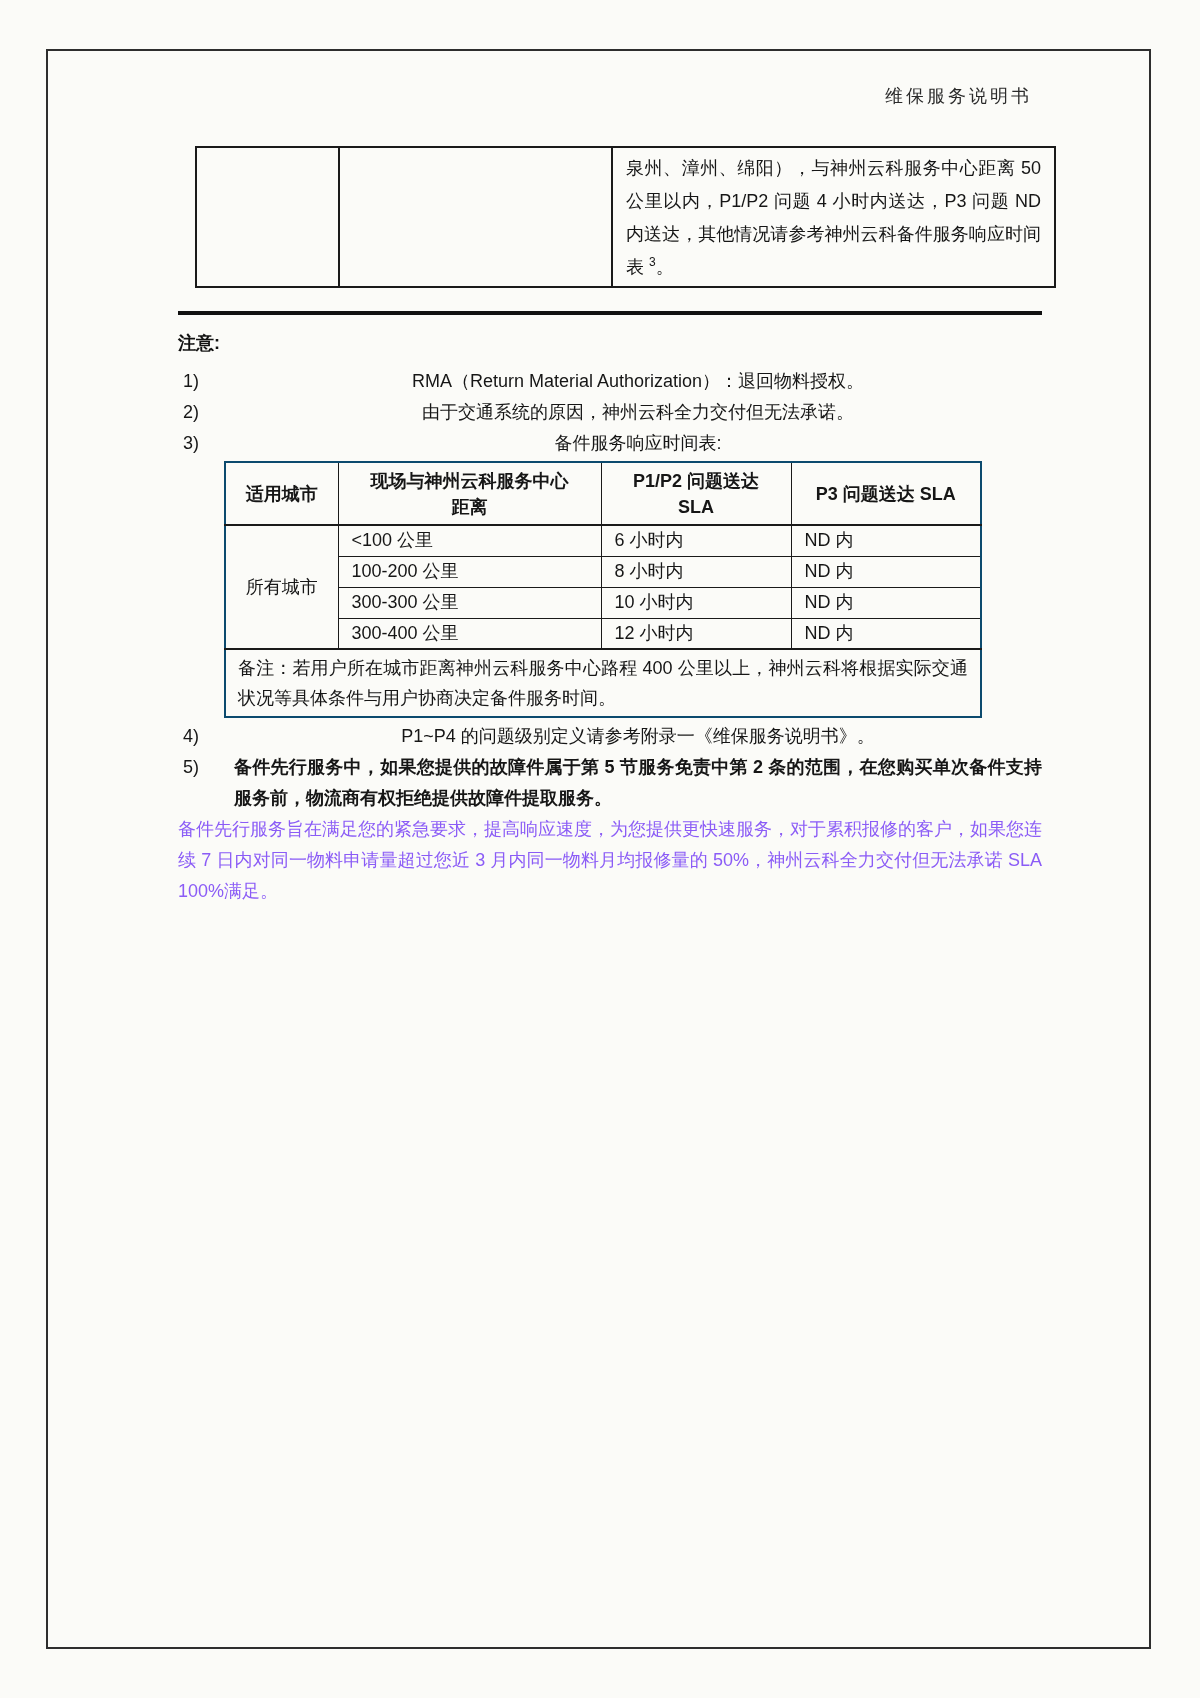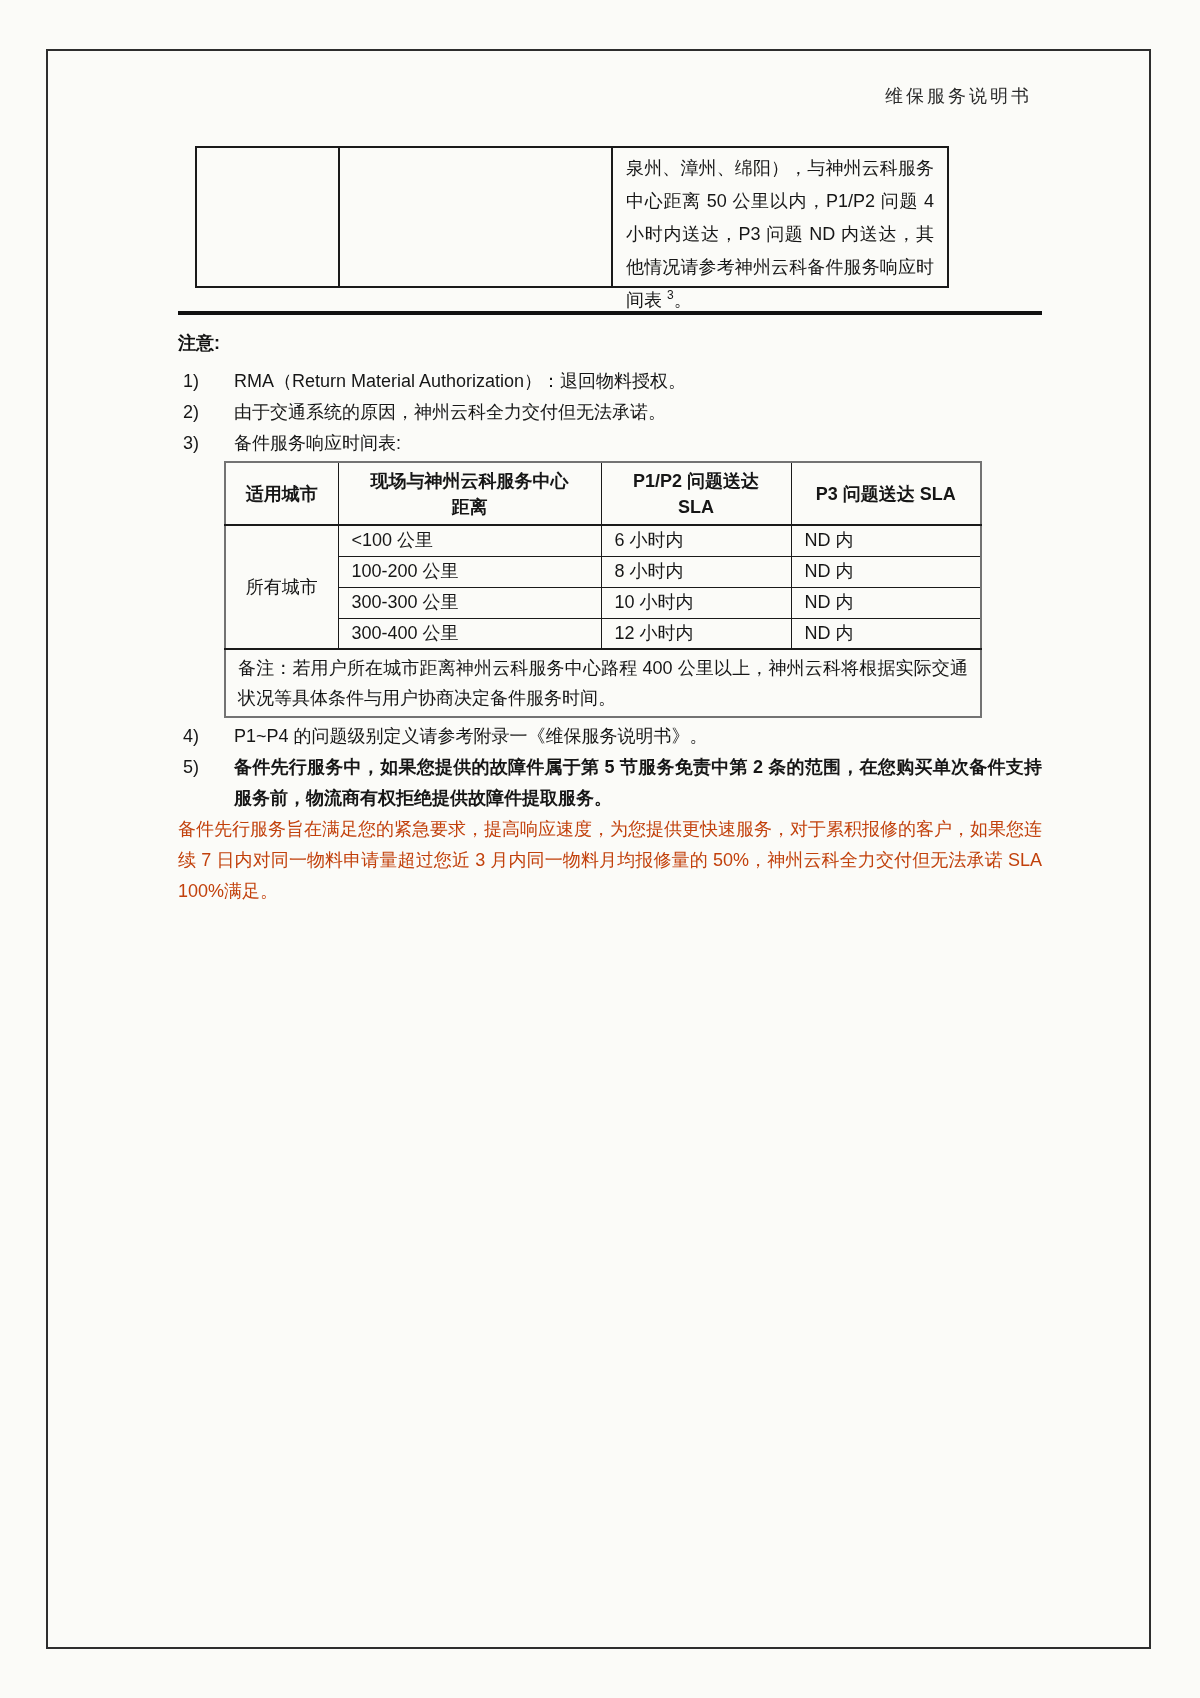--- a/index.html
+++ b/index.html
@@ -2,50 +2,50 @@
 <html><head>
 <meta charset="utf-8">
 <style>
   html,body{margin:0;padding:0;}
   body{background:#fbfbf8;font-family:"Liberation Sans",sans-serif;}
   .canvas{position:relative;width:1200px;height:1698px;background:#fbfbf8;color:#1c1c1c;overflow:hidden;}
   .page-frame{position:absolute;left:46px;top:49px;width:1105px;height:1600px;border:2px solid #2e2e2e;box-sizing:border-box;background:transparent;}
   .header-title{position:absolute;top:84px;right:168px;font-family:"Liberation Serif",serif;font-size:18px;letter-spacing:3px;color:#2a2a2a;}
 
   
-  .frag-table{position:absolute;left:195px;top:146px;width:754px;height:142px;box-sizing:border-box;border:2px solid #1a1a1a;display:flex;background:#fbfbf8;}
+  .frag-table{position:absolute;left:195px;top:146px;width:861px;height:142px;box-sizing:border-box;border:2px solid #1a1a1a;display:flex;background:#fbfbf8;}
   .frag-cell{box-sizing:border-box;height:100%;}
   .frag-c1{width:143px;border-right:2px solid #1a1a1a;}
   .frag-c2{width:273px;border-right:2px solid #1a1a1a;}
   .frag-c3{flex:1;padding:4px 13px 0 13px;font-size:18px;line-height:33px;text-align:justify;text-justify:inter-ideograph;color:#161616;}
   .frag-c3 sup{font-size:12px;line-height:0;}
 
   .thick-rule{position:absolute;left:178px;top:311px;width:864px;height:4px;background:#111;}
 
   .notice-label{position:absolute;left:178px;top:331px;font-size:18px;font-weight:700;line-height:25px;color:#111;}
 
   .li{position:absolute;left:183px;width:859px;font-size:18px;line-height:31px;color:#161616;}
   .li .li-num{position:absolute;left:0;top:0;}
-  .li .li-text{display:block;margin-left:51px;}
+  .li .li-text{display:block;margin-left:51px;text-align:center;}
   .li-1{top:366px;} .li-2{top:397px;} .li-3{top:428px;}
   .li-4{top:721px;} .li-5{top:752px;}
   .li-5 .li-text{text-align:justify;text-justify:inter-ideograph;font-weight:bold;}
 
   
   .sla-table{position:absolute;left:224px;top:461px;width:756px;border-collapse:collapse;table-layout:fixed;font-size:18px;color:#161616;}
   .sla-table th,.sla-table td{border:1.5px solid #1a1a1a;box-sizing:border-box;background:#fbfbf8;}
-  .sla-table{border:2px solid #737373;}
+  .sla-table{border:2px solid #0c4a6e;}
   .sla-table thead tr{height:63px;}
   .sla-table thead th{font-weight:700;text-align:center;vertical-align:middle;line-height:26px;border-bottom:2px solid #1a1a1a;padding:0 4px;}
   .sla-table tbody tr.data-row{height:31px;}
   .sla-table td.cell-left{text-align:left;padding:0 6px 0 13px;line-height:29px;vertical-align:middle;}
   .sla-table td.cell-center{text-align:center;vertical-align:middle;}
   .sla-table td.remark-cell{padding:3px 12px;line-height:30px;text-align:justify;text-justify:inter-ideograph;border-top:2px solid #1a1a1a;}
 
-  .closing{position:absolute;left:178px;top:814px;width:864px;font-size:18px;line-height:31px;text-align:justify;text-justify:inter-ideograph;color:#c2410c;}
+  .closing{position:absolute;left:178px;top:814px;width:864px;font-size:18px;line-height:31px;text-align:justify;text-justify:inter-ideograph;color:#8b5cf6;}
 
   .footer{position:absolute;left:0;top:1583px;width:1200px;text-align:center;font-family:"Liberation Serif",serif;font-size:17px;color:#111;}
   .footer .pg-num{font-weight:700;}
   .footer .pg-sep{font-weight:400;margin:0 7px;color:#333;}
 </style>
 </head>
 <body>
 
 <div class="canvas">
   <div class="page-frame"></div>

